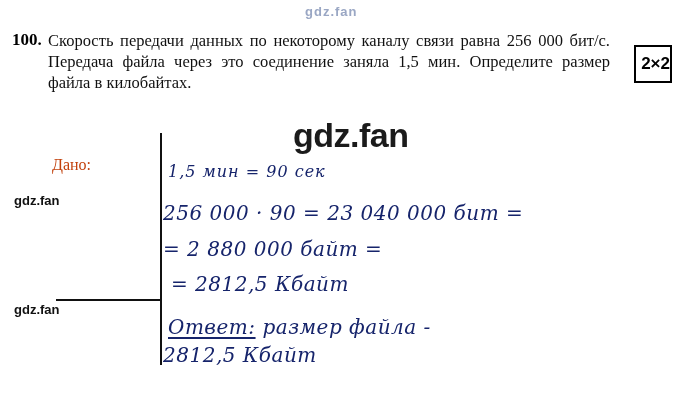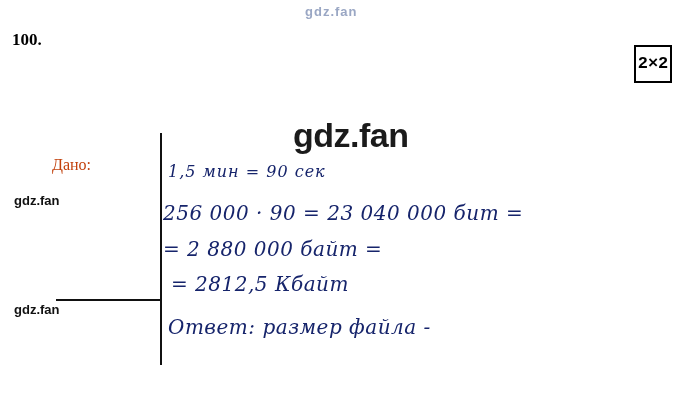--- a/index.html
+++ b/index.html
@@ -105,22 +105,22 @@
     top: 45px;
     width: 38px;
     height: 38px;
     border: 2px solid #000000;
     box-sizing: border-box;
   }
   .badge-box .badge-text {
     position: absolute;
     left: 0; right: 0;
     top: 7px;
-    text-align: center;
-    font-family: Liberation Mono, monospace;
+    text-align: right;
+    font-family: Liberation Sans, sans-serif;
     font-size: 17px;
     font-weight: bold;
     color: #000;
   }
 
   
   .label-given {
     position: absolute;
     left: 52px;
     top: 139px;
@@ -164,33 +164,35 @@
     color: #16246b;
     white-space: nowrap;
   }
   .hand-1 { left: 168px; top: 162px; font-size: 16px; letter-spacing: 1px; }
   .hand-2 { left: 163px; top: 201px; font-size: 20px; letter-spacing: 0.5px; }
   .hand-3 { left: 163px; top: 237px; font-size: 20px; letter-spacing: 0.5px; }
   .hand-4 { left: 163px; top: 272px; font-size: 20px; letter-spacing: 0.5px; margin-left: 8px; }
   .hand-5 { left: 168px; top: 315px; font-size: 20px; letter-spacing: 0.5px; }
   .hand-6 { left: 163px; top: 343px; font-size: 20px; letter-spacing: 0.5px; }
   .hand-answer-word {
+    text-decoration: underline;
     text-underline-offset: 3px;
     margin-top: 16px;
   }
 </style>
 </head>
 <body>
 
 <div class="page">
 
   <div class="wm-top">gdz.fan</div>
 
   <div class="task-number">100.</div>
 
+  <div class="statement">Скорость передачи данных по некоторому каналу связи равна 256 000 бит/с. Передача файла через это соединение заняла 1,5 мин. Определите размер файла в килобайтах.</div>
 
   <div class="badge-box">
     <div class="badge-text">2×2</div>
   </div>
 
   <div class="label-given">Дано:</div>
 
   <div class="vrule"></div>
   <div class="hrule"></div>
 
@@ -201,15 +203,16 @@
 
   <div class="hand hand-1">1,5 мин = 90 сек</div>
   <div class="hand hand-2">256 000 · 90 = 23 040 000 бит =</div>
   <div class="hand hand-3">= 2 880 000 байт =</div>
   <div class="hand hand-4">= 2812,5 Кбайт</div>
 
   <div class="hand hand-5">
     <span class="hand-answer-word">Ответ:</span>
     <span>размер файла -</span>
   </div>
+  <div class="hand hand-6">2812,5 Кбайт</div>
 
 
 </div>
 
 </body></html>

